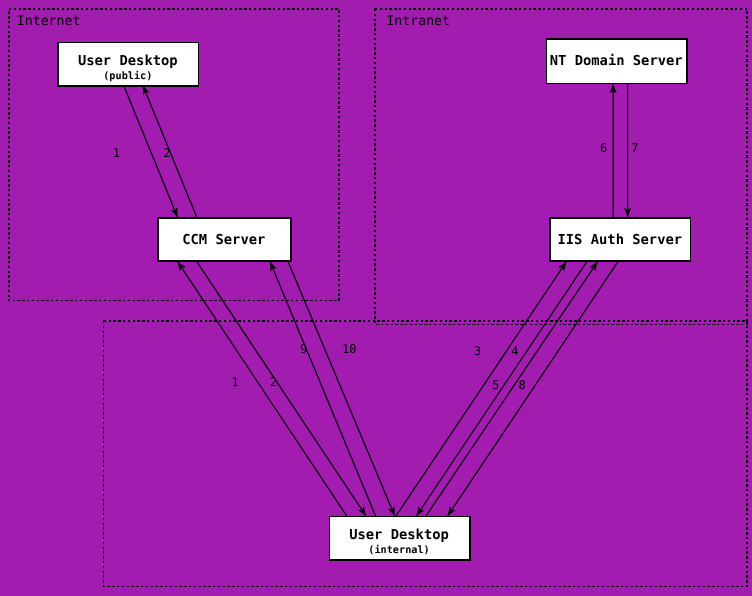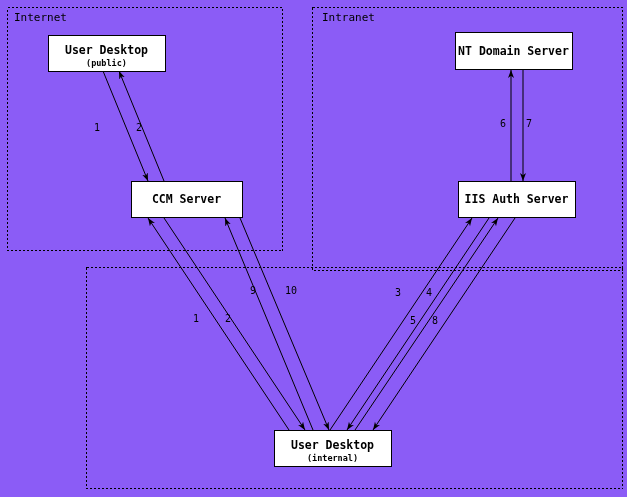--- a/index.html
+++ b/index.html
@@ -4,21 +4,21 @@
 <style>
   html, body {
     margin: 0;
     padding: 0;
     background: #ffffff;
   }
   #canvas {
     position: relative;
     width: 627px;
     height: 497px;
-    background: #8b5cf6;
+    background: #a21caf;
     font-family: "DejaVu Sans Mono", monospace;
     overflow: hidden;
   }
   svg#diagram {
     position: absolute;
     left: 0;
     top: 0;
     width: 627px;
     height: 497px;
   }

